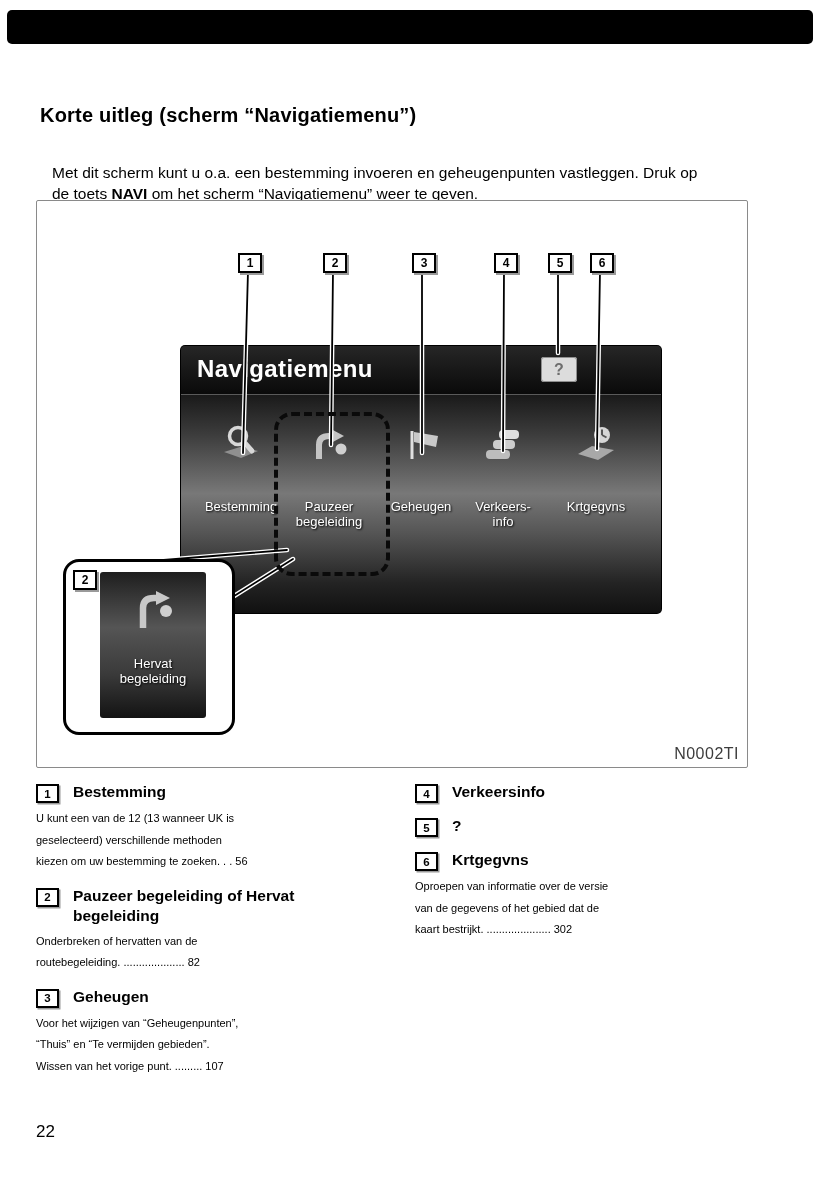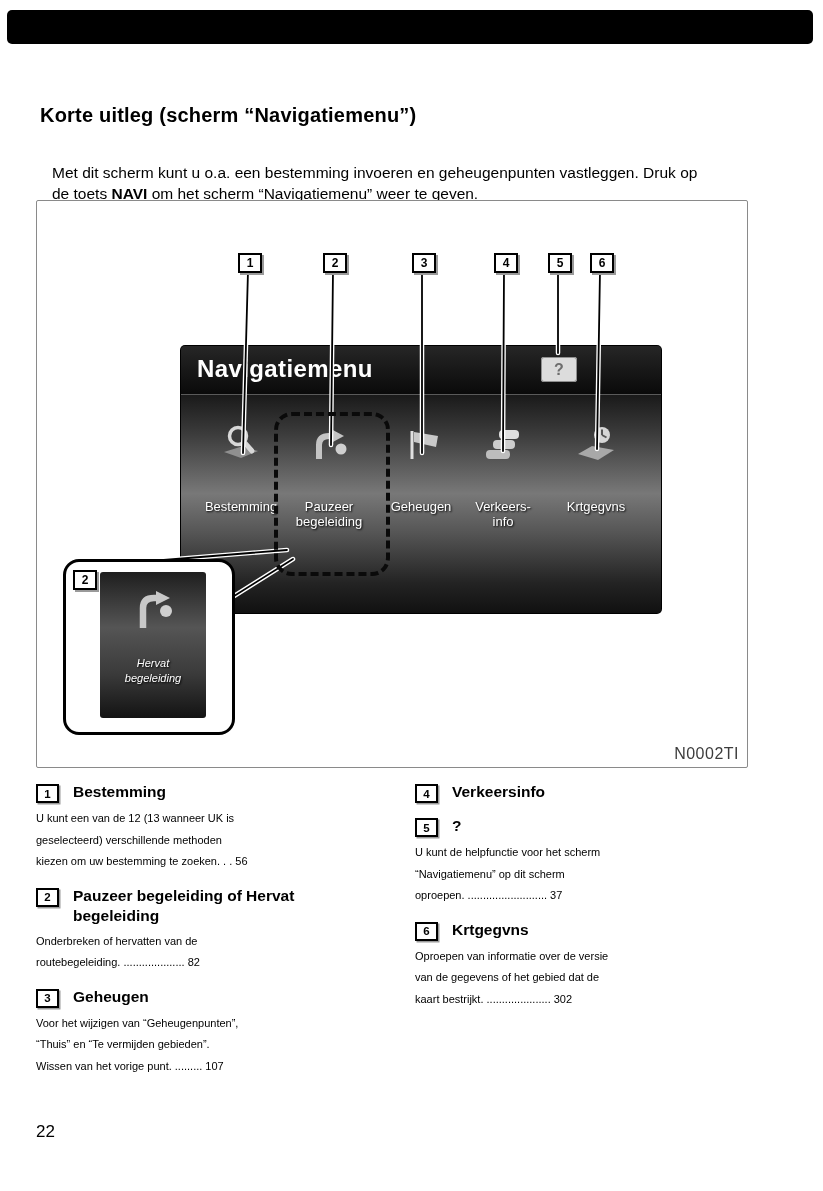--- a/index.html
+++ b/index.html
@@ -55,21 +55,21 @@
   }
   .inset-callout { position:static; width:20px; height:16px; background:#fff; border:2px solid #000; box-shadow:2px 2px 0 #9a9a9a;
     display:flex; align-items:center; justify-content:center; font-size:12px; font-weight:bold;
     position:absolute; left:7px; top:8px; }
   .inset-screen {
     position:absolute; left:34px; top:10px; width:106px; height:146px;
     background:linear-gradient(180deg,#1e1e1e 0%, #555 38%, #3a3a3a 70%, #131313 100%);
     border-radius:3px; text-align:center;
   }
   .inset-icon { display:block; margin:12px auto 0; }
-  .inset-label { margin-top:22px; color:#fff; font-size:11px; line-height:15px; white-space:pre-line; text-shadow:1px 1px 2px #000;font-style:italic; }
+  .inset-label { margin-top:22px; color:#fff; font-size:13px; line-height:15px; white-space:pre-line; text-shadow:1px 1px 2px #000; }
 
   .fig-code { position:absolute; right:8px; bottom:4px; font-size:16px; color:#3c3c3c; letter-spacing:0.5px; }
 
   
   .defs { position:absolute; top:782px; width:350px; }
   .defs-left { left:36px; }
   .defs-right { left:415px; }
   .def { margin-bottom:13px; }
   .def-head { display:flex; gap:14px; align-items:flex-start; }
   .num-box {
@@ -261,23 +261,20 @@
         <span class="def-title">Verkeersinfo</span>
       </div>
     </div>
     <div class="def">
       <div class="def-head">
         <span class="num-box">
             <span>5</span>
           </span>
         <span class="def-title">?</span>
       </div>
-      <div class="def-body">U kunt de helpfunctie voor het scherm
-“Navigatiemenu” op dit scherm
-oproepen. .......................... 37</div>
     </div>
     <div class="def">
       <div class="def-head">
         <span class="num-box">
             <span>6</span>
           </span>
         <span class="def-title">Krtgegvns</span>
       </div>
       <div class="def-body">Oproepen van informatie over de versie
 van de gegevens of het gebied dat de

